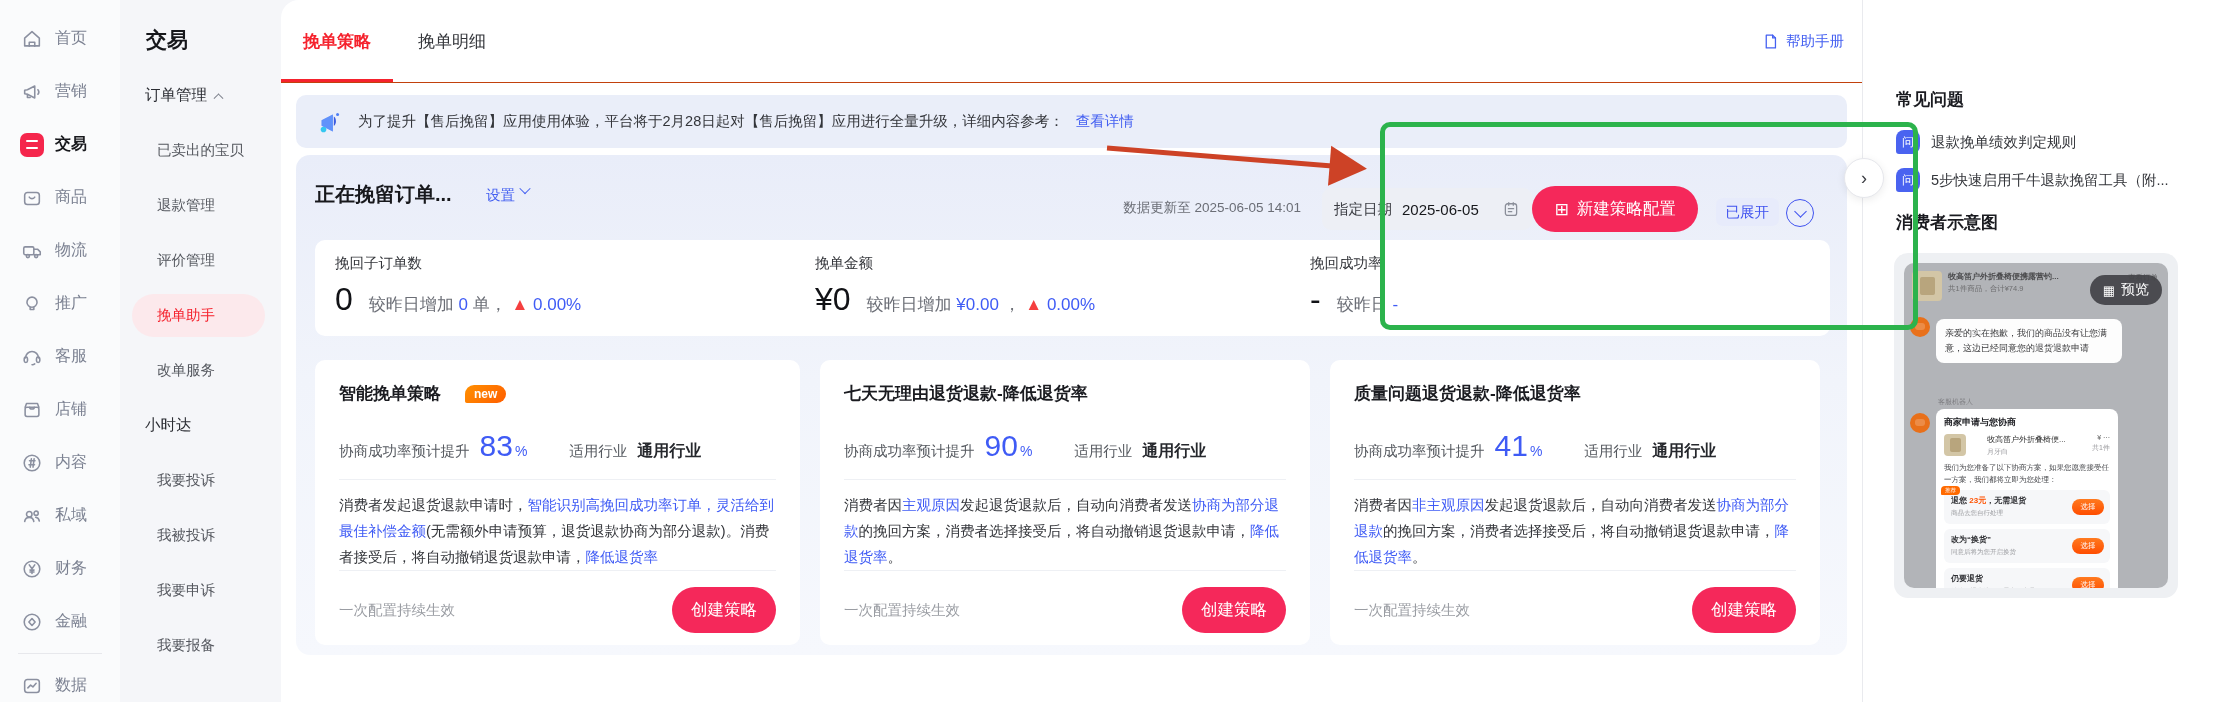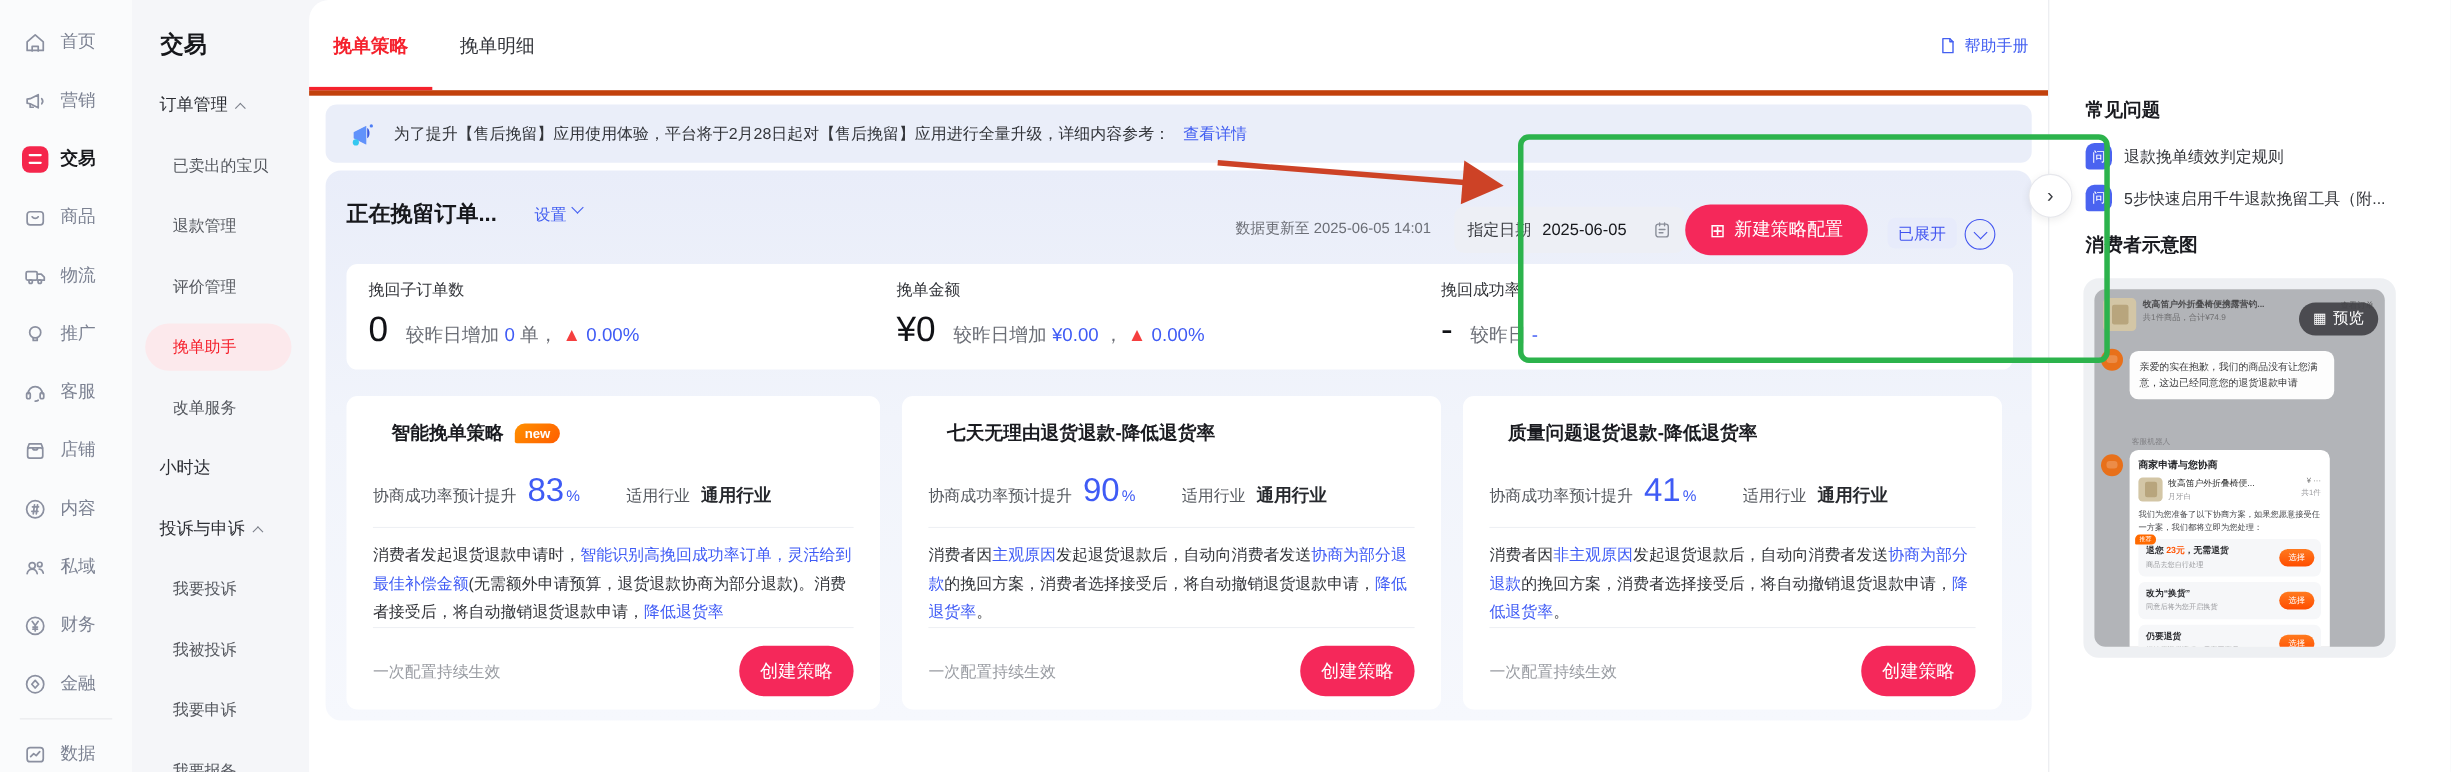--- a/index.html
+++ b/index.html
@@ -24,21 +24,21 @@
   .sn-item{height:55px;display:flex;align-items:center;cursor:pointer;}
   .sn-group{padding-left:25px;font-size:15.5px;color:#2b2d33;gap:8px;}
   .sn-child{padding-left:37px;font-size:14.5px;color:#55585f;}
   .sn-child.active{position:relative;color:#f5222d;}
   .sn-child.active .pill{position:absolute;left:12px;right:16px;top:6px;bottom:6px;background:#fce9ec;border-radius:22px;z-index:0;}
   .sn-child.active span{position:relative;z-index:1;}
   .caret{display:inline-block;width:6px;height:6px;border-right:1.4px solid #7b7f8a;border-bottom:1.4px solid #7b7f8a;transform:rotate(-135deg) translate(-2px,-2px);}
 
   
   .main{position:absolute;left:281px;top:0;width:1581px;height:702px;background:#fff;border-radius:18px 0 0 0;}
-  .tabbar{position:relative;height:82px;border-bottom:5px solid #c2410c;}
+  .tabbar{position:relative;height:82px;border-bottom:1px solid #c2410c;}
   .tab{position:absolute;top:0;height:82px;display:flex;align-items:center;justify-content:center;font-size:17px;color:#33353a;cursor:pointer;}
   .tab1{left:0;width:112px;color:#f5222d;font-weight:bold;}
   .tab1::after{content:"";position:absolute;left:0;right:0;bottom:0;height:3px;background:#f5222d;}
   .tab2{left:128px;width:86px;}
   .help{position:absolute;right:18px;top:0;height:82px;display:flex;align-items:center;gap:7px;color:#4460f1;font-size:14.5px;cursor:pointer;text-align:center;}
 
   .banner{position:absolute;left:15px;top:95px;width:1551px;height:53px;background:#eaeef9;border-radius:10px;display:flex;align-items:center;box-sizing:border-box;padding:0 20px;gap:12px;}
   .banner .txt{font-size:14.5px;color:#33353a;}
   .banner .lnk{font-size:14.5px;color:#4460f1;cursor:pointer;}
 
@@ -59,21 +59,21 @@
 
   .statsbox{position:absolute;left:19px;top:85px;width:1515px;height:96px;background:#fff;border-radius:10px;}
   .stat{position:absolute;top:14px;}
   .stat .sl{font-size:14.5px;color:#33353a;}
   .stat .row{margin-top:8px;display:flex;align-items:baseline;}
   .stat .val{font-size:32px;color:#111216;font-weight:500;}
   .stat .cmp{margin-left:16px;font-size:17px;color:#6b6e76;}
   .seg-b{color:#3f5bf5;} .seg-r{color:#f53f3f;} .seg-o{color:#ff5200;}
 
   .card{position:absolute;top:205px;height:285px;background:#fff;border-radius:10px;box-sizing:border-box;padding:22px 24px;display:flex;flex-direction:column;}
-  .card .t-row{display:flex;align-items:center;gap:10px;margin-left:17px;}
+  .card .t-row{display:flex;align-items:center;gap:24px;}
   .card .t{font-size:17px;font-weight:bold;color:#1a1b20;}
   .badge-new{background:linear-gradient(135deg,#ff9000,#ff5e00);color:#fff;font-size:12px;font-weight:bold;padding:2px 9px;border-radius:10px 10px 10px 2px;}
   .card .m-row{margin-top:24px;display:flex;align-items:baseline;}
   .card .ml{font-size:14.5px;color:#55595f;}
   .card .num{font-size:30px;color:#3f5bf5;margin-left:10px;}
   .card .pc{font-size:14px;color:#3f5bf5;margin-left:2px;}
   .card .il{margin-left:42px;font-size:14.5px;color:#55595f;}
   .card .iv{margin-left:10px;font-size:16px;color:#26282d;font-weight:bold;}
   .card .div{border-top:1px solid #eef0f4;margin-top:16px;}
   .card .desc{margin-top:13px;font-size:14.5px;line-height:1.78;color:#33353a;}
@@ -98,21 +98,21 @@
   .pv-prod .ps{font-size:7.5px;color:#6e6e70;margin-top:2px;}
   .pv-vieworder{position:absolute;right:10px;top:10px;font-size:7.5px;color:#5c5c5e;}
   .pv-pill{position:absolute;right:6px;top:12px;height:30px;background:rgba(66,66,70,.92);border-radius:16px;display:flex;align-items:center;gap:6px;padding:0 13px;color:#fff;z-index:3;cursor:pointer;}
   .pv-pill .g{font-size:13px;} .pv-pill .pl{font-size:14px;}
   .avatar{position:absolute;left:6px;width:20px;height:20px;border-radius:50%;background:#e8701a;}
   .avatar::after{content:"";position:absolute;left:5px;top:6px;width:10px;height:7px;background:#fff3;border-radius:3px;}
   .bubble{position:absolute;left:32px;top:56px;width:168px;background:#fdfdfd;border-radius:8px;padding:7px 9px;font-size:9px;line-height:1.65;color:#3a3a3c;}
   .botlbl{position:absolute;left:34px;top:134px;font-size:7px;color:#7f7f83;}
   .nego{position:absolute;left:32px;top:146px;width:182px;background:#fff;border-radius:8px;padding:7px 8px;box-sizing:border-box;}
   .nego .nt{font-size:9px;font-weight:bold;color:#222327;}
-  .nego .np{display:flex;gap:5px;margin-top:5px;}
+  .nego .np{display:flex;gap:21px;margin-top:5px;}
   .nego .nn{font-size:8px;color:#333;} .nego .nsp{font-size:7px;color:#9a9a9e;margin-top:2px;}
   .nego .nr{margin-left:auto;text-align:right;} .nego .n1{font-size:7px;color:#666;} .nego .n2{font-size:7px;color:#9a9a9e;margin-top:2px;}
   .nego .ni{font-size:7.5px;line-height:1.55;color:#47484c;margin-top:5px;}
   .opt{position:relative;background:#f6f7f9;border-radius:6px;padding:5px 42px 5px 7px;margin-top:5px;min-height:24px;}
   .opt .ob{position:absolute;left:-3px;top:-4px;background:#ff6a00;color:#fff;font-size:5.5px;padding:1px 4px;border-radius:4px 4px 4px 1px;}
   .opt .ot{font-size:8px;font-weight:bold;color:#2e2f33;}
   .opt .os{font-size:6.5px;color:#9a9b9f;margin-top:3px;}
   .opt .obtn{position:absolute;right:6px;top:50%;transform:translateY(-50%);width:32px;height:16px;border-radius:9px;background:linear-gradient(180deg,#ff7a1f,#ff4d00);color:#fff;font-size:7.5px;display:flex;align-items:center;justify-content:center;}
 
   
@@ -268,24 +268,20 @@
     <div class="sn-item sn-child active">
         <span class="pill"></span>
         <span>挽单助手</span>
       </div>
     <div class="sn-item sn-child">
         <span>改单服务</span>
       </div>
     <div class="sn-item sn-group">
         <span>小时达</span>
       </div>
-    <div class="sn-item sn-group">
-      <span>投诉与申诉</span>
-        <i class="caret"></i>
-    </div>
     <div class="sn-item sn-child">
         <span>我要投诉</span>
       </div>
     <div class="sn-item sn-child">
         <span>我被投诉</span>
       </div>
     <div class="sn-item sn-child">
         <span>我要申诉</span>
       </div>
     <div class="sn-item sn-child">

